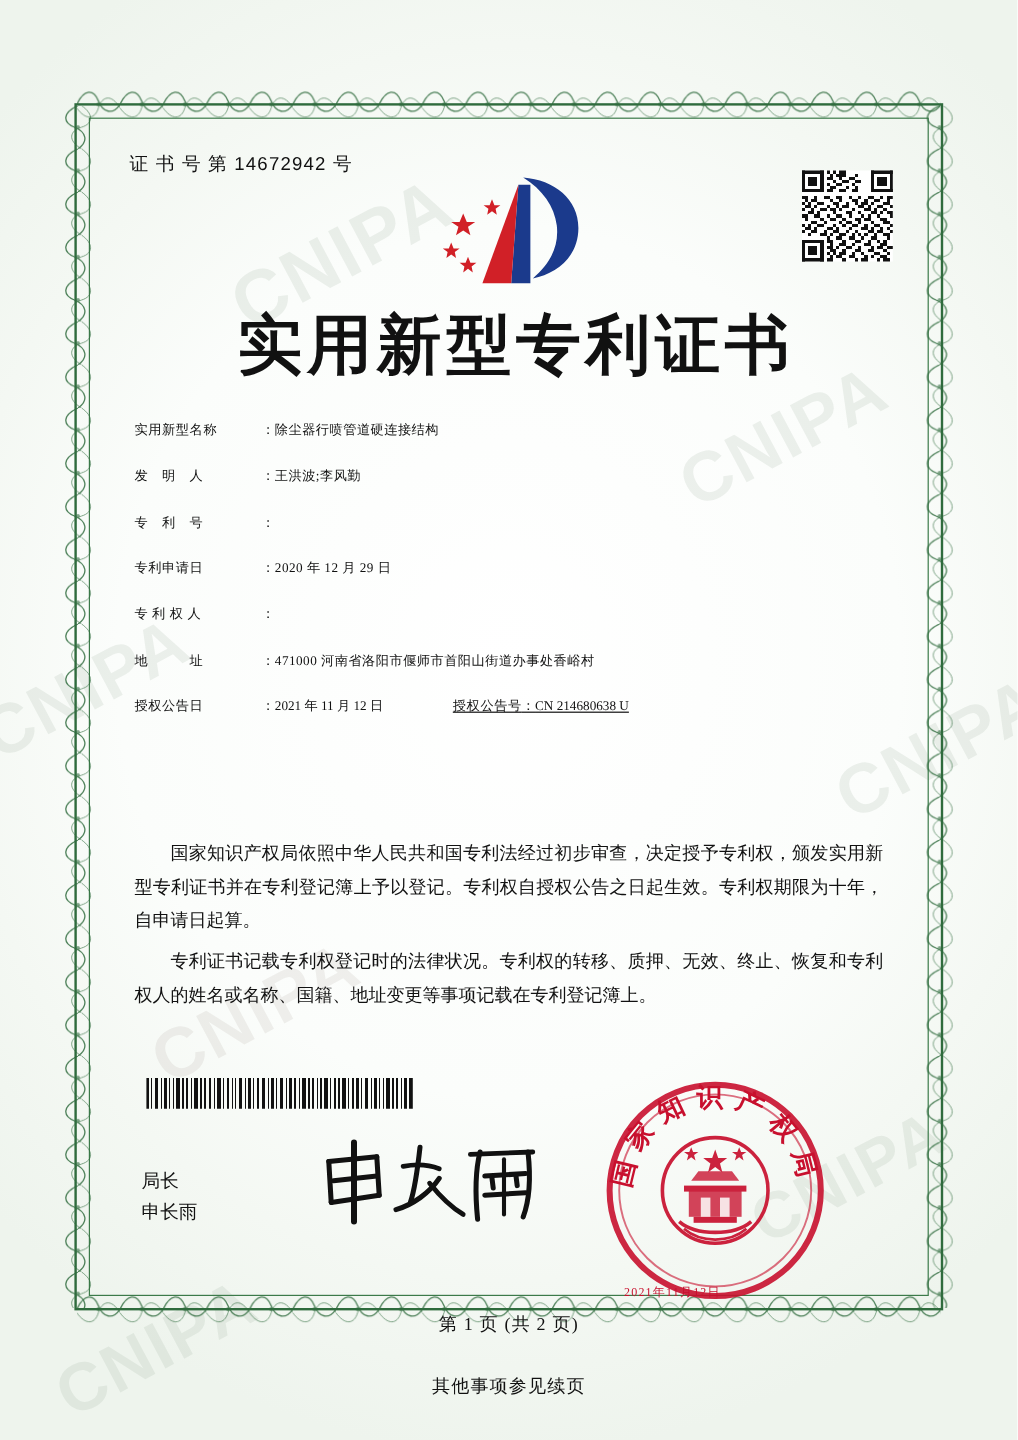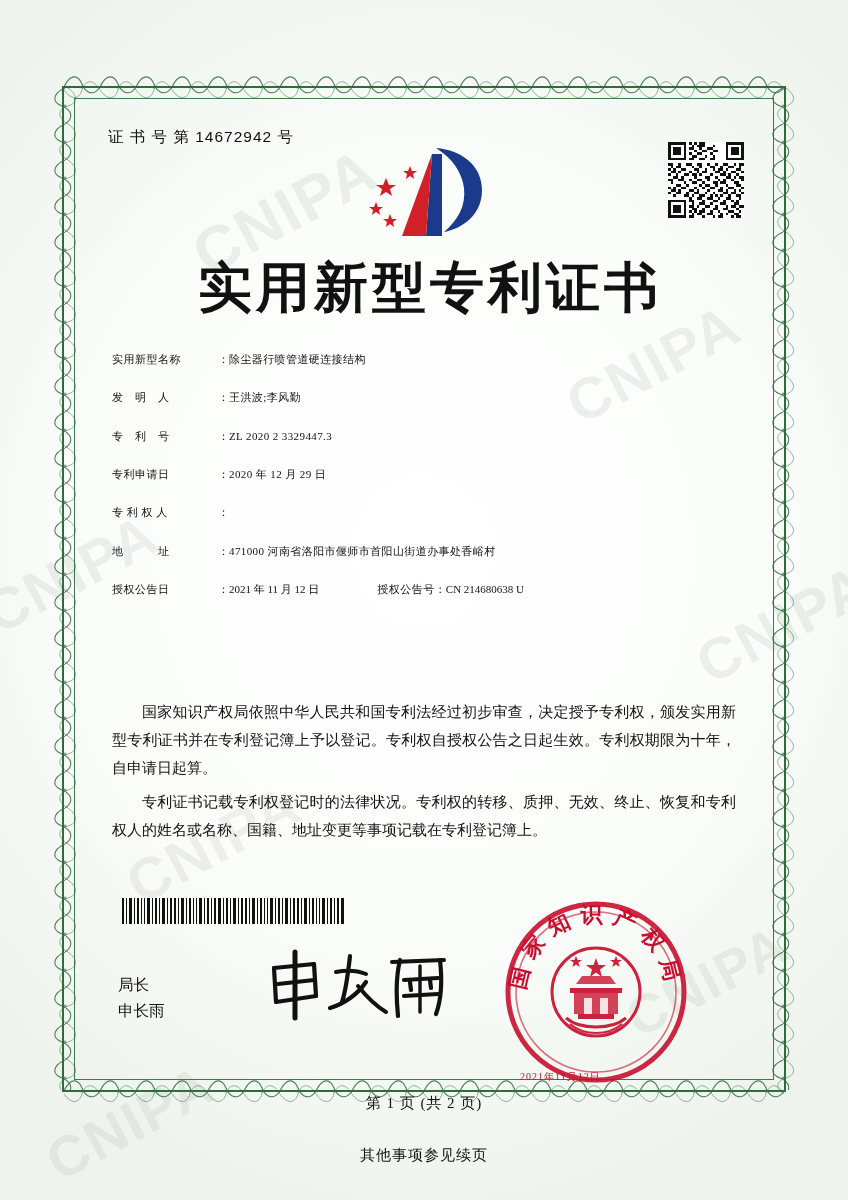--- a/index.html
+++ b/index.html
@@ -123,20 +123,21 @@
   }
   .field-colon { flex: none; }
   .field-value {
     flex: 1;
     letter-spacing: 0.4px;
   }
   .field-row.two-col .second {
     margin-left: 58px;
     display: flex;
     align-items: baseline;
+    text-decoration: underline;
   }
   .field-row.two-col .second .sec-label { letter-spacing: 0.5px; }
 
   
   .paras {
     position: absolute;
     left: 112px; top: 698px;
     width: 624px;
     font-size: 15px;
     color: #111;
@@ -473,21 +474,20 @@
 
     <div class="field-row">
       <span class="field-label">发　明　人</span>
       <span class="field-colon">：</span>
       <span class="field-value">王洪波;李风勤</span>
     </div>
 
     <div class="field-row">
       <span class="field-label">专　利　号</span>
       <span class="field-colon">：</span>
-      <span class="field-value">ZL 2020 2 3329447.3</span>
     </div>
 
     <div class="field-row">
       <span class="field-label">专利申请日</span>
       <span class="field-colon">：</span>
       <span class="field-value">2020 年 12 月 29 日</span>
     </div>
 
     <div class="field-row">
       <span class="field-label">专 利 权 人</span>

